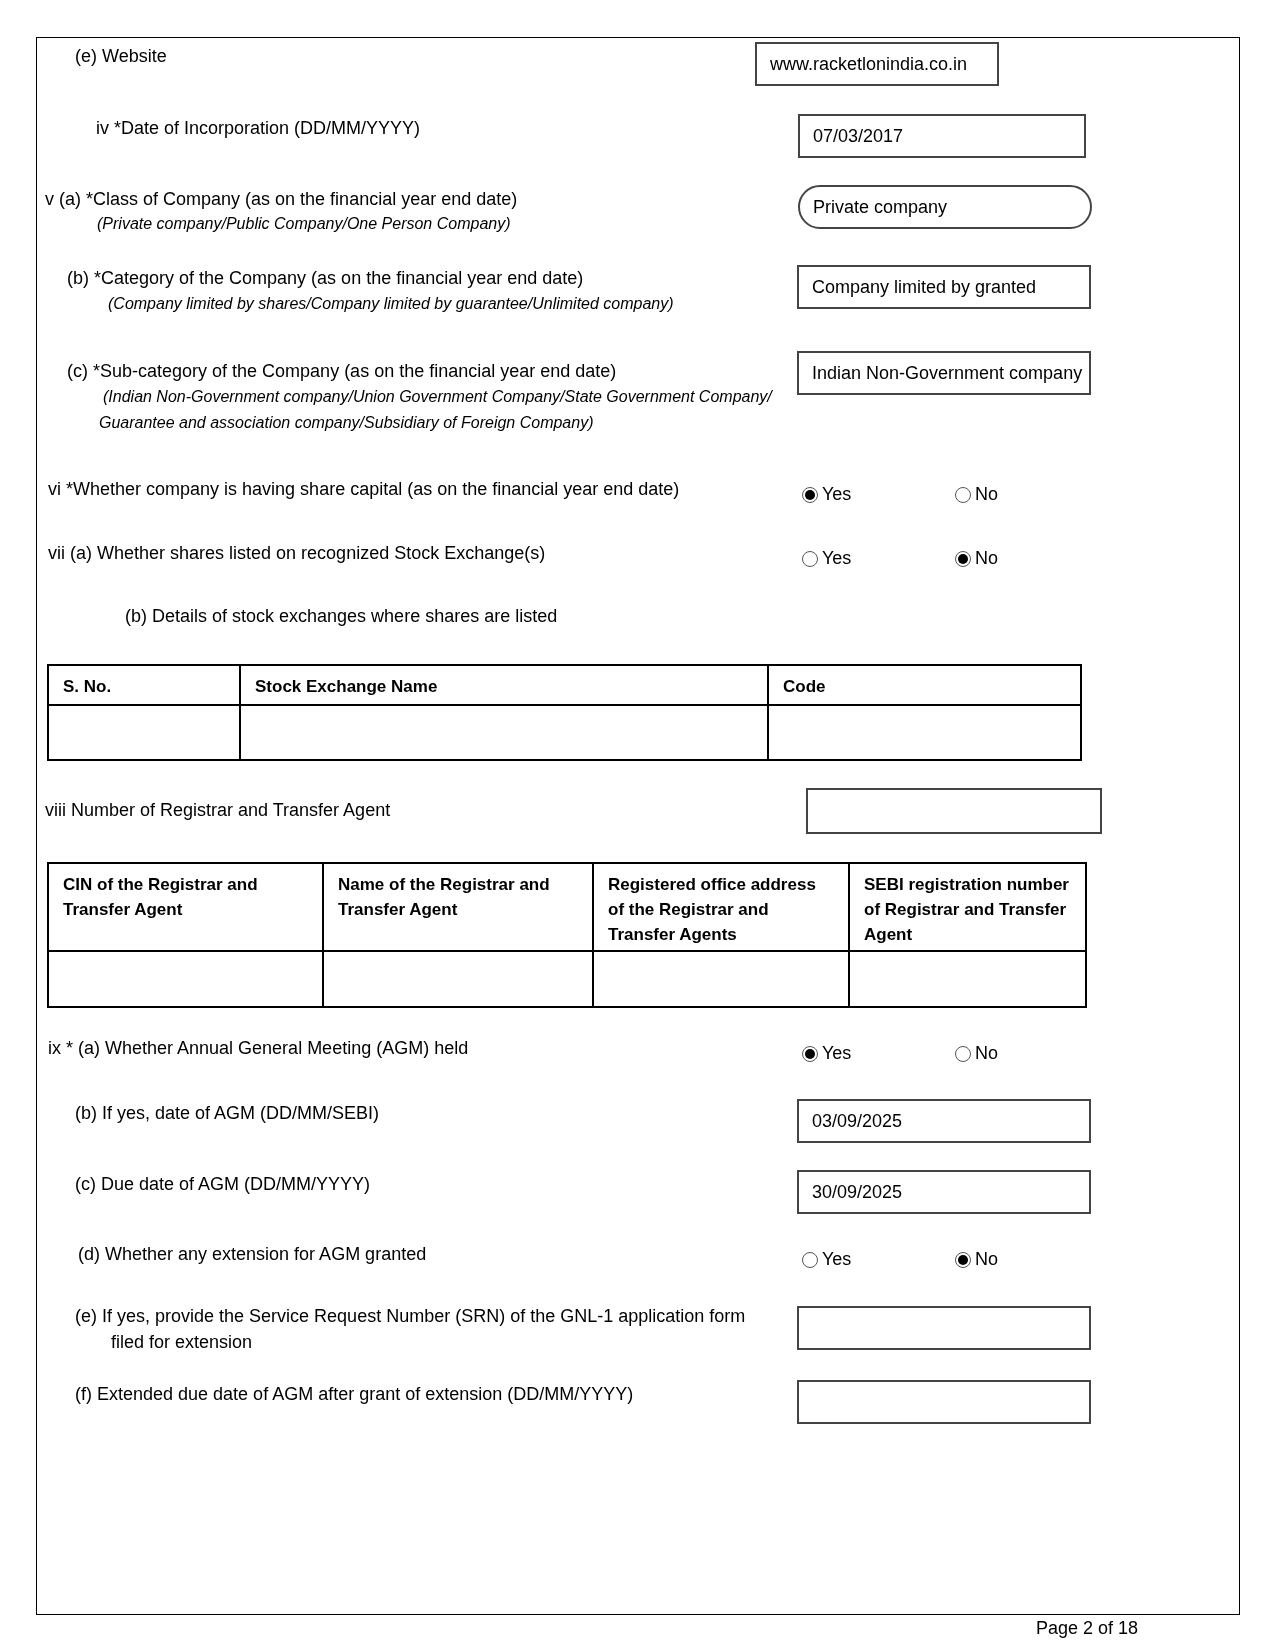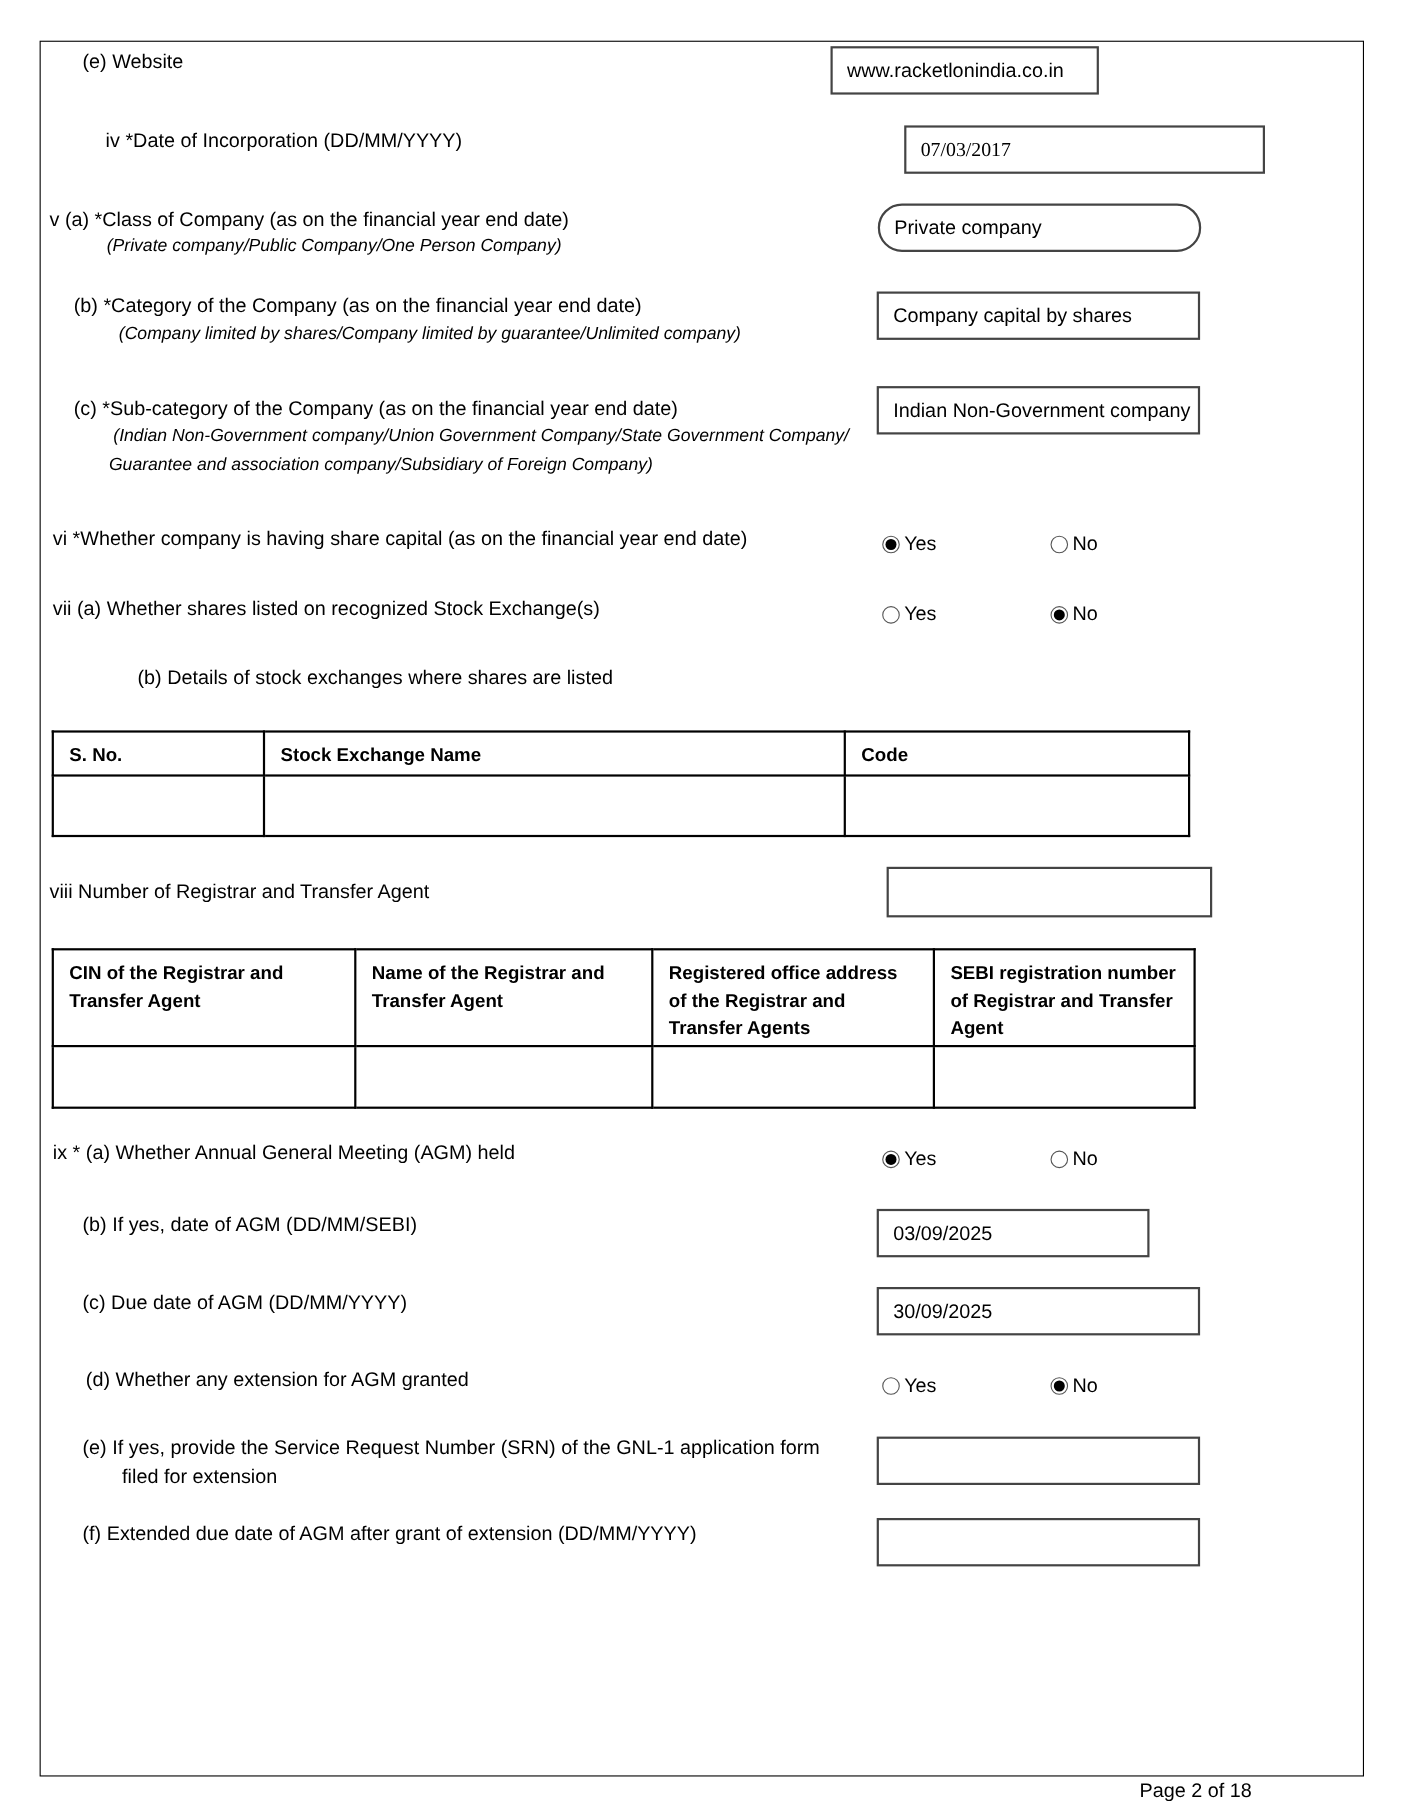--- a/index.html
+++ b/index.html
@@ -18,29 +18,29 @@
 </style>
 </head>
 <body>
 
 <div class="frame"></div>
 
 <div class="lbl" style="left:75px;top:45px;">(e) Website</div>
 <div class="field" style="left:755px;top:42px;width:244px;height:44px;">www.racketlonindia.co.in</div>
 
 <div class="lbl" style="left:56px;top:117px;margin-left:40px;">iv *Date of Incorporation (DD/MM/YYYY)</div>
-<div class="field" style="left:822px;top:114px;width:328px;height:44px;font-family:Liberation Serif, serif;">07/03/2017</div>
+<div class="field" style="left:798px;top:114px;width:288px;height:44px;">07/03/2017</div>
 
 <div class="lbl" style="left:45px;top:188px;">v   (a) *Class of Company (as on the financial year end date)</div>
 <div class="hint" style="left:97px;top:214px;">(Private company/Public Company/One Person Company)</div>
 <div class="field" style="left:798px;top:185px;width:294px;height:44px;border-radius:22px;">Private company</div>
 
 <div class="lbl" style="left:67px;top:267px;">(b) *Category of the Company (as on the financial year end date)</div>
 <div class="hint" style="left:108px;top:294px;">(Company limited by shares/Company limited by guarantee/Unlimited company)</div>
-<div class="field" style="left:797px;top:265px;width:294px;height:44px;">Company capital by shares</div>
+<div class="field" style="left:797px;top:265px;width:294px;height:44px;">Company limited by granted</div>
 
 <div class="lbl" style="left:67px;top:360px;">(c) *Sub-category of the Company (as on the financial year end date)</div>
 <div class="hint" style="left:103px;top:387px;">(Indian Non-Government company/Union Government Company/State Government Company/</div>
 <div class="hint" style="left:99px;top:413px;">Guarantee and association company/Subsidiary of Foreign Company)</div>
 <div class="field" style="left:797px;top:351px;width:294px;height:44px;">Indian Non-Government company</div>
 
 <div class="lbl" style="left:48px;top:478px;">vi *Whether company is having share capital (as on the financial year end date)</div>
 <div class="radio" style="left:802px;top:484px;">
     <span class="dot on"></span>
     <span>Yes</span>
@@ -101,21 +101,21 @@
 <div class="radio" style="left:802px;top:1043px;">
     <span class="dot on"></span>
     <span>Yes</span>
   </div>
 <div class="radio" style="left:955px;top:1043px;">
     <span class="dot"></span>
     <span>No</span>
   </div>
 
 <div class="lbl" style="left:75px;top:1102px;">(b) If yes, date of AGM (DD/MM/SEBI)</div>
-<div class="field" style="left:797px;top:1099px;width:248px;height:44px;">03/09/2025</div>
+<div class="field" style="left:797px;top:1099px;width:294px;height:44px;">03/09/2025</div>
 
 <div class="lbl" style="left:75px;top:1173px;">(c) Due date of AGM (DD/MM/YYYY)</div>
 <div class="field" style="left:797px;top:1170px;width:294px;height:44px;">30/09/2025</div>
 
 <div class="lbl" style="left:78px;top:1243px;">(d) Whether any extension for AGM granted</div>
 <div class="radio" style="left:802px;top:1249px;">
     <span class="dot"></span>
     <span>Yes</span>
   </div>
 <div class="radio" style="left:955px;top:1249px;">

